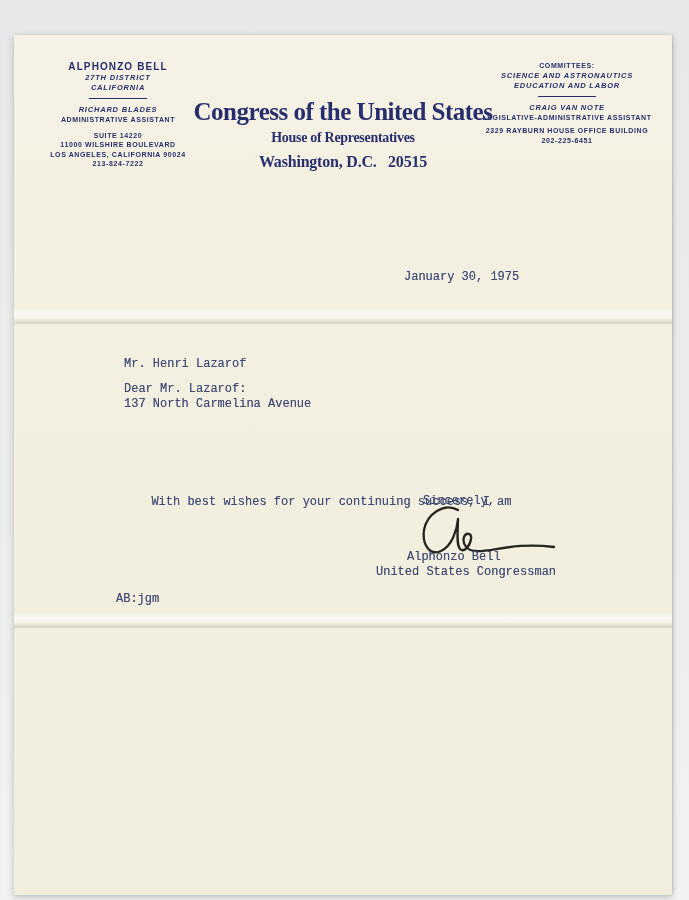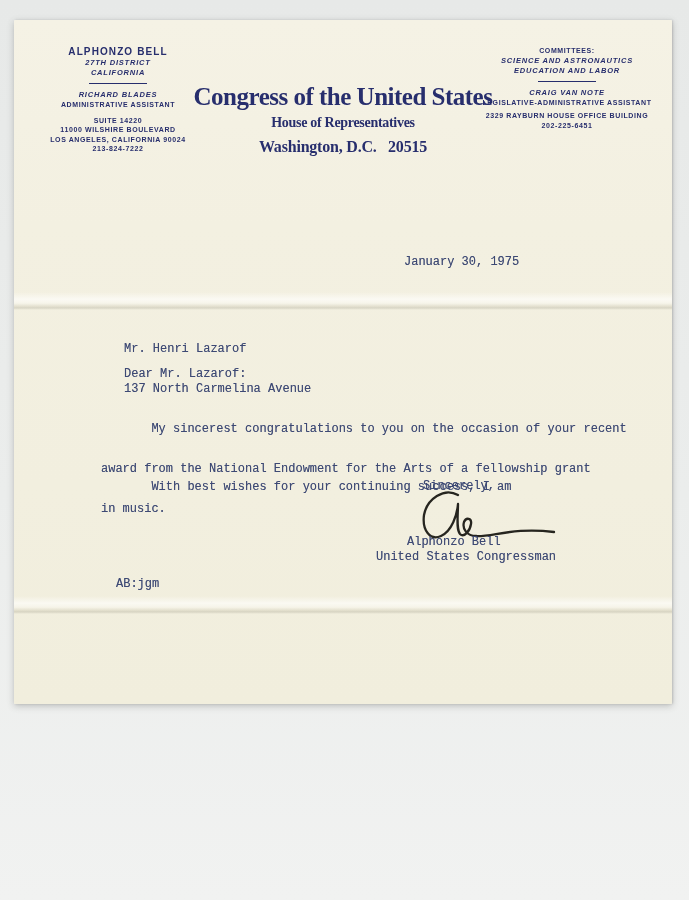--- a/index.html
+++ b/index.html
@@ -7,22 +7,22 @@
     width: 689px; height: 900px;
     font-family: "Liberation Sans", sans-serif;
   }
   body {
     background: linear-gradient(180deg, #e7e9e8 0%, #ebedec 55%, #f1f2f1 100%);
     position: relative;
     overflow: hidden;
   }
   .paper {
     position: absolute;
-    left: 14px; top: 20px;
-    width: 658px; height: 684px;
+    left: 14px; top: 35px;
+    width: 658px; height: 860px;
     background: linear-gradient(180deg, #f5f2e5 0%, #f3f0e1 30%, #f2efdf 68%, #f1eedd 100%);
     box-shadow: 0 2px 7px rgba(70,72,70,0.30), 1px 0 2px rgba(70,72,70,0.18);
     border-radius: 1px;
   }
   
   .fold {
     position: absolute; left: 0; right: 0; height: 18px;
     background: linear-gradient(180deg,
       rgba(255,255,255,0) 0%,
       rgba(255,255,253,0.65) 40%,
@@ -134,25 +134,20 @@
 
   <div class="tw tw-date">January 30, 1975</div>
 
   <div class="tw tw-recipient">
     <div>Mr. Henri Lazarof</div>
     <div>137 North Carmelina Avenue</div>
   </div>
 
   <div class="tw tw-salute">Dear Mr. Lazarof:</div>
 
-  <div class="tw tw-body1">
-    <div>       My sincerest congratulations to you on the occasion of your recent</div>
-    <div>award from the National Endowment for the Arts of a fellowship grant</div>
-    <div>in music.</div>
-  </div>
 
   <div class="tw tw-body2">
     <div>       With best wishes for your continuing success, I am</div>
   </div>
 
   <div class="tw tw-closing">Sincerely,</div>
 
   <svg class="signature-svg" viewBox="0 0 160 70">
     <path d="M 44 10
              C 30 2, 13 14, 10 30

